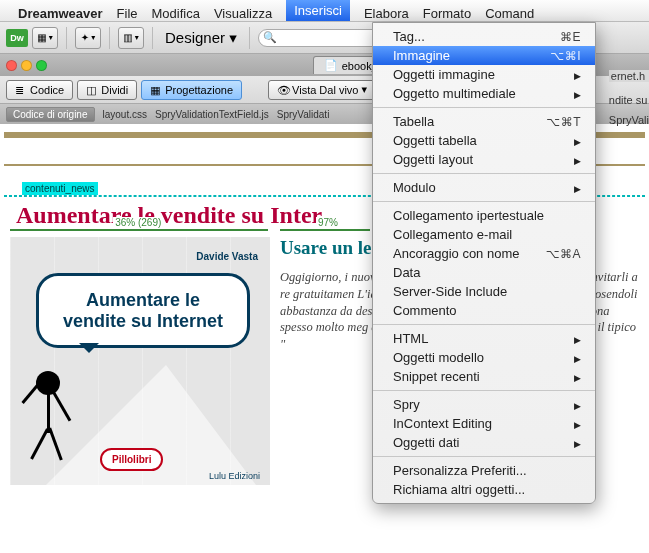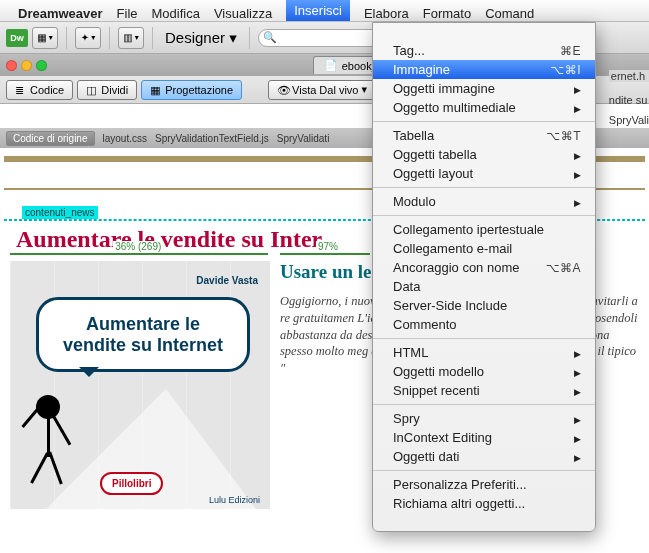--- a/index.html
+++ b/index.html
@@ -28,21 +28,21 @@
 .dot.r { background: #ff5f57; } .dot.y { background: #ffbd2e; } .dot.g { background: #28c940; }
 .doctab { background: #dedede; border: 1px solid #888; border-bottom: none; border-radius: 3px 3px 0 0; padding: 2px 10px; font-size: 11px; display:flex; align-items:center; gap:4px; }
 
 
 .viewbar { height: 28px; background: linear-gradient(#e8e8e8,#d9d9d9); border-bottom: 1px solid #aaa; display:flex; align-items:center; padding: 0 6px; gap: 4px; }
 .vbtn { height: 20px; padding: 0 8px; border: 1px solid #7a7a7a; border-radius: 3px; background: linear-gradient(#fdfdfd,#e0e0e0); font-size: 11px; display:flex; align-items:center; gap:3px; }
 .vbtn.active { background: linear-gradient(#bfe0ff,#8ec4ff); border-color: #4d8fd6; }
 .vicon { width: 12px; height: 12px; display:inline-block; }
 
 
-.filetabs { height: 20px; background: linear-gradient(#c8c8c8,#b0b0b0); display:flex; align-items:center; padding: 0 6px; gap: 8px; font-size: 10px; color: #333; margin-top: 24px; }
+.filetabs { height: 20px; background: linear-gradient(#c8c8c8,#b0b0b0); display:flex; align-items:center; padding: 0 6px; gap: 8px; font-size: 10px; color: #333; }
 .filetab { background: #e4e4e4; border: 1px solid #888; border-radius: 2px; padding: 1px 6px; }
 .filetab.src { background: linear-gradient(#a0a0a0,#808080); color:#fff; }
 
 
 .canvas { position: relative; padding: 10px; }
 .tag-label { position:absolute; top: 58px; left: 22px; background: #00e7e7; color: #004444; font-size: 10px; padding: 1px 3px; }
 .page-title-row { margin-top: 68px; padding: 0 6px; }
 .page-title { font-family: Georgia, serif; font-size: 24px; font-weight: bold; color: #b4003a; }
 .measure-row { display:flex; font-size:10px; color:#3a8a3a; }
 .measure-row .seg { border-top: 2px solid #3a8a3a; position:relative; }
@@ -62,21 +62,21 @@
 .sm-leg2 { width:3px; height:34px; background:#000; position:absolute; top:62px; left:52px; transform:rotate(-20deg); }
 .wedge { position:absolute; left:36px; bottom:0; width:0; height:0; border-left: 120px solid transparent; border-right: 90px solid transparent; border-bottom: 120px solid rgba(255,255,255,.55); }
 .gridlines { position:absolute; inset:0; background: repeating-linear-gradient(to right, rgba(255,255,255,.3) 0 1px, transparent 1px 44px); }
 .pill-badge { position:absolute; bottom:14px; left:90px; background:#fff; border:2px solid #c00018; border-radius: 14px; padding:4px 10px; font-size:10px; font-weight:bold; color:#c00018; }
 .lulu { position:absolute; bottom:4px; right:10px; font-size:9px; color:#043a5a; }
 .article-col { flex:1; }
 .article-title { font-family: Georgia, serif; font-size: 19px; font-weight:bold; color:#006b78; margin-bottom: 10px; line-height:1.15; }
 .article-body { font-family: Georgia, serif; font-size: 12.5px; font-style: italic; color:#444; line-height:1.35; }
 
 
-.dropdown { position:absolute; top:22px; left:372px; width:224px; background: linear-gradient(#f6f6f6,#efefef); border:1px solid #9a9a9a; border-radius: 0 0 6px 6px; box-shadow: 2px 6px 18px rgba(0,0,0,.35); padding: 18px 0; font-size: 13px; z-index: 200; }
+.dropdown { position:absolute; top:22px; left:372px; width:224px; background: linear-gradient(#f6f6f6,#efefef); border:1px solid #9a9a9a; border-radius: 0 0 6px 6px; box-shadow: 2px 6px 18px rgba(0,0,0,.35); padding: 4px 0; font-size: 13px; z-index: 200; }
 .menu-item { display:flex; align-items:center; justify-content:space-between; padding: 2px 14px 2px 20px; color:#222; cursor: default; }
 .menu-item.hl { background: linear-gradient(#5b9dff,#1e63e8); color:#fff; }
 .menu-item .shortcut { font-size: 12px; letter-spacing: 0.5px; color: inherit; opacity:.85; }
 .menu-item .sub::after { content:"▶"; font-size:9px; margin-left:8px; }
 .menu-sep { height:1px; background:#c7c7c7; margin: 4px 0; }
 
 
 .right-frag { position:absolute; right:0; top:70px; font-size:11px; color:#333; text-align:left; }
 .right-frag .l1 { background:#d9d9d9; padding:0 2px; }
 </style>

